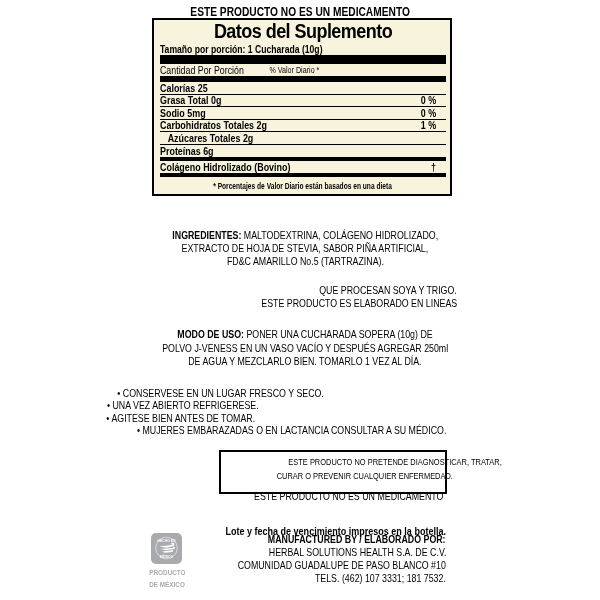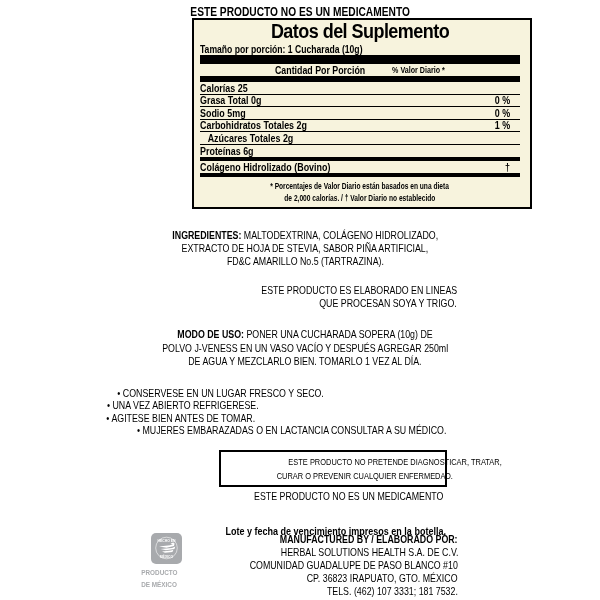--- a/index.html
+++ b/index.html
@@ -13,61 +13,61 @@
   .o-l { transform-origin:left center; }
   .o-r { transform-origin:right center; }
   .o-c { transform-origin:center center; }
   .b { font-weight:bold; }
 
   
   #top-warning { top:2px; left:0; width:600px; text-align:center; }
   #top-warning .sx { font-size:12px; font-weight:bold; transform:scaleX(0.85); transform-origin:center; }
 
   
-  #panel { left:152px; top:18px; width:340px; border:2px solid #000;
-           background:var(--panel_bg,#f7f3dd); padding:1px 10px 0 6px;margin-left:40px; }
+  #panel { left:152px; top:18px; width:300px; border:2px solid #000;
+           background:var(--panel_bg,#f7f3dd); padding:1px 4px 0 6px; }
   .ptitle { text-align:center; line-height:20px; height:21px; }
   .ptitle .sx { font-size:20px; font-weight:bold; letter-spacing:-0.6px; transform:scaleX(0.9); transform-origin:center; }
   .pline { line-height:11px; height:11px; text-align:left; }
   .pline .sx { font-size:10.5px; font-weight:bold; transform:scaleX(0.82); transform-origin:left center; }
   .bar { background:#000; height:9px; margin-top:2px; }
   .bar2 { background:#000; height:6px; }
   .bar3 { background:#000; height:4px; }
-  .hdrrow { display:flex; justify-content:center; align-items:center; height:12px; font-weight:bold; }
+  .hdrrow { display:flex; justify-content:flex-start; align-items:center; height:12px; font-weight:normal; }
   .hdrrow .lft { font-size:10.5px; }
   .hdrrow .rgt { font-size:8.5px; }
   .nrow { display:flex; justify-content:space-between; align-items:flex-end;
           height:12.5px; border-bottom:1px solid #000; font-size:10.5px; font-weight:bold; }
   .nrow.nb { border-bottom:none; height:12px; }
   .nrow .lbl { display:inline-block; white-space:nowrap; transform:scaleX(0.85); transform-origin:left center; }
   .nrow.ind .lbl { padding-left:9px; }
   .nrow .val { display:inline-block; white-space:nowrap; transform:scaleX(0.85); transform-origin:right center; margin-right:10px; }
   .footnote { text-align:center; padding:2px 0 3px 0; }
   .footnote div { line-height:9.6px; }
   .footnote .sx { font-size:8.5px; font-weight:bold; transform:scaleX(0.78); transform-origin:center; }
 
   
   .cblock { line-height:13px; font-size:10.5px; }
   #ingredients { top:229px; left:5px; width:600px; text-align:center; }
   #allergen { top:284px; right:143px; text-align:right; line-height:12.5px; font-size:10.5px; }
   #usage { top:328px; left:5px; width:600px; text-align:center; line-height:13.5px; font-size:10.5px; }
   #bullets { top:387px; right:154px; text-align:left; line-height:12.4px; font-size:10.5px; }
-  #disclaimer-box { left:219px; top:450px; width:228px; height:37px; border:2px solid #000;
+  #disclaimer-box { left:219px; top:450px; width:228px; height:44px; border:2px solid #000;
                     text-align:right; padding:2px 5px 0 0; }
   #disclaimer-box div { line-height:12px; }
   #disclaimer-box .sx { font-size:9.8px; transform:scaleX(0.76); transform-origin:right center; }
   #not-medicine { top:490px; right:157px; text-align:right; font-size:10.5px; }
   #lot-note { top:502px; right:154px; text-align:right;margin-top:19px; }
   #lot-note .sx { font-size:11px; font-weight:bold; transform:scaleX(0.82); transform-origin:right center; }
-  #manufacturer { top:533px; right:142px; text-align:right; line-height:12.9px; font-size:10.5px; }
+  #manufacturer { top:533px; right:154px; text-align:right; line-height:12.9px; font-size:10.5px; }
 
   
   #logo { left:151px; top:533px; width:31px; height:31px; }
   #logo svg text { font-family:"Liberation Sans", sans-serif; font-weight:bold; }
-  #logo-caption { left:138px; top:566px; width:58px; 
+  #logo-caption { left:138px; top:566px; width:58px; text-align:center;
                   color:var(--logo_gray,#a8aaad); font-weight:bold; }
   #logo-caption div { line-height:8.5px; }
   #logo-caption .sx { font-size:7.5px; transform:scaleX(0.85); transform-origin:center; }
 </style>
 </head>
 <body>
 
 <div class="abs" id="top-warning">
   <span class="sx">ESTE PRODUCTO NO ES UN MEDICAMENTO</span>
 </div>
@@ -113,33 +113,32 @@
 
   <div class="bar3"></div>
   <div class="nrow nb">
     <span class="lbl">Colágeno Hidrolizado (Bovino)</span>
     <span class="val">†</span>
   </div>
   <div class="bar3"></div>
 
   <div class="footnote">
     <div><span class="sx">* Porcentajes de Valor Diario están basados en una dieta</span></div>
-    <div><span class="sx">de 2,000 calorías. / † Valor Diario no establecido</span></div>
   </div>
 </div>
 
 <div class="abs cblock" id="ingredients">
   <div><span class="sx o-c"><span class="b">INGREDIENTES:</span><span> MALTODEXTRINA, COLÁGENO HIDROLIZADO,</span></span></div>
   <div><span class="sx o-c">EXTRACTO DE HOJA DE STEVIA, SABOR PIÑA ARTIFICIAL,</span></div>
   <div><span class="sx o-c">FD&amp;C AMARILLO No.5 (TARTRAZINA).</span></div>
 </div>
 
 <div class="abs" id="allergen">
+  <div><span class="sx o-r">QUE PROCESAN SOYA Y TRIGO.</span></div>
   <div><span class="sx o-r">ESTE PRODUCTO ES ELABORADO EN LINEAS</span></div>
-  <div><span class="sx o-r">QUE PROCESAN SOYA Y TRIGO.</span></div>
 </div>
 
 <div class="abs" id="usage">
   <div><span class="sx o-c"><span class="b">MODO DE USO:</span><span> PONER UNA CUCHARADA SOPERA (10g) DE</span></span></div>
   <div><span class="sx o-c">POLVO J-VENESS EN UN VASO VACÍO Y DESPUÉS AGREGAR 250ml</span></div>
   <div><span class="sx o-c">DE AGUA Y MEZCLARLO BIEN. TOMARLO 1 VEZ AL DÍA.</span></div>
 </div>
 
 <div class="abs" id="bullets">
   <div><span class="sx o-r">• CONSERVESE EN UN LUGAR FRESCO Y SECO.</span></div>
@@ -157,21 +156,20 @@
   <span class="sx o-r">ESTE PRODUCTO NO ES UN MEDICAMENTO</span>
 </div>
 <div class="abs" id="lot-note">
   <span class="sx">Lote y fecha de vencimiento impresos en la botella.</span>
 </div>
 
 <div class="abs" id="manufacturer">
   <div><span class="sx o-r b">MANUFACTURED BY / ELABORADO POR:</span></div>
   <div><span class="sx o-r">HERBAL SOLUTIONS HEALTH S.A. DE C.V.</span></div>
   <div><span class="sx o-r">COMUNIDAD GUADALUPE DE PASO BLANCO #10</span></div>
-  <div><span class="sx o-r">CP. 36823 IRAPUATO, GTO. MÉXICO</span></div>
   <div><span class="sx o-r">TELS. (462) 107 3331; 181 7532.</span></div>
 </div>
 
 <div class="abs" id="logo">
   <svg width="31" height="31" viewBox="0 0 31 31">
     <rect x="0" y="0" width="31" height="31" rx="5" style="fill:var(--logo_gray,#a8aaad)"></rect>
     <circle cx="15.5" cy="15" r="10.8" fill="none" stroke="#ffffff" stroke-width="0.7" opacity="0.8"></circle>
     <text x="15.5" y="9.2" font-size="3.4" fill="#ffffff" text-anchor="middle">HECHO EN</text>
     <g>
       <path d="M19.5 10.6 L22.3 9.4 L23.6 10.4 L21.8 11.3 Z" fill="#ffffff"></path>

